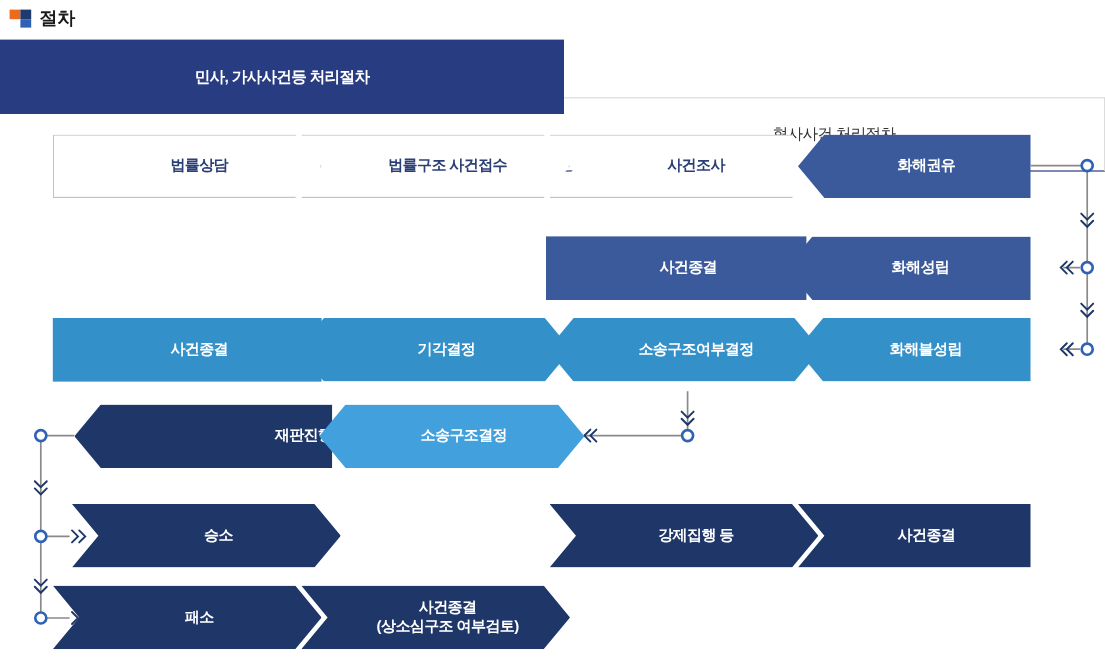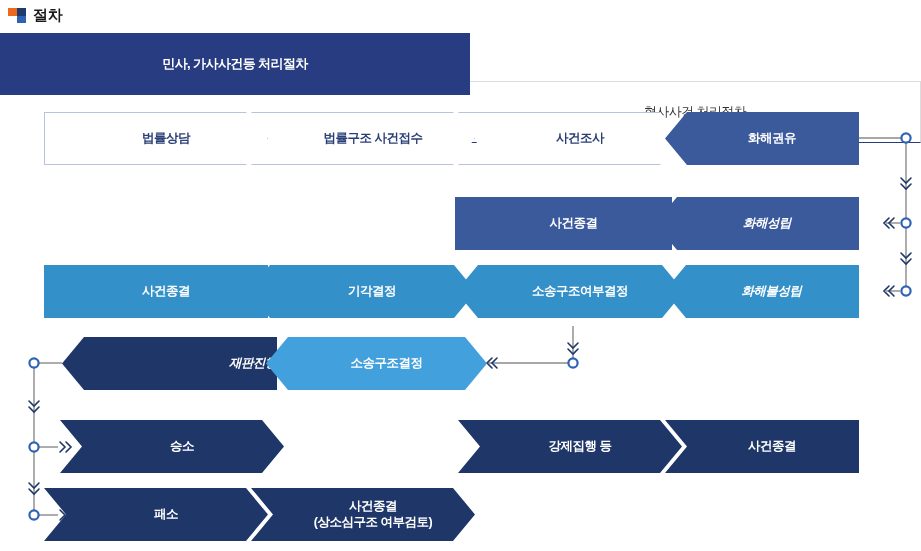--- a/index.html
+++ b/index.html
@@ -60,21 +60,20 @@
   .node .lbl .l2{display:block;font-size:12.5px;}
   
   .chev-r{   
     clip-path:polygon(0 0, calc(100% - 22px) 0, 100% 50%, calc(100% - 22px) 100%, 0 100%);
   }
   .chev-rr{  
     clip-path:polygon(0 0, calc(100% - 22px) 0, 100% 50%, calc(100% - 22px) 100%, 0 100%, 22px 50%);
   }
   .chev-l{   
     clip-path:polygon(100% 0, 100% 100%, 22px 100%, 0 50%, 22px 0);
-    font-style:italic;
   }
   .chev-ll{  
     clip-path:polygon(calc(100% - 22px) 0, 100% 50%, calc(100% - 22px) 100%, 22px 100%, 0 50%, 22px 0);
   }
   .flat{clip-path:none;}
   
   .c-white{background:#ffffff;color:#2b3f77;border:1px solid #b9c2de;}
   .c-navy{background:#1e3668;color:#ffffff;}
   .c-mid{background:#3a5a9c;color:#ffffff;}
   .c-lblue{background:#3490c8;color:#ffffff;}

